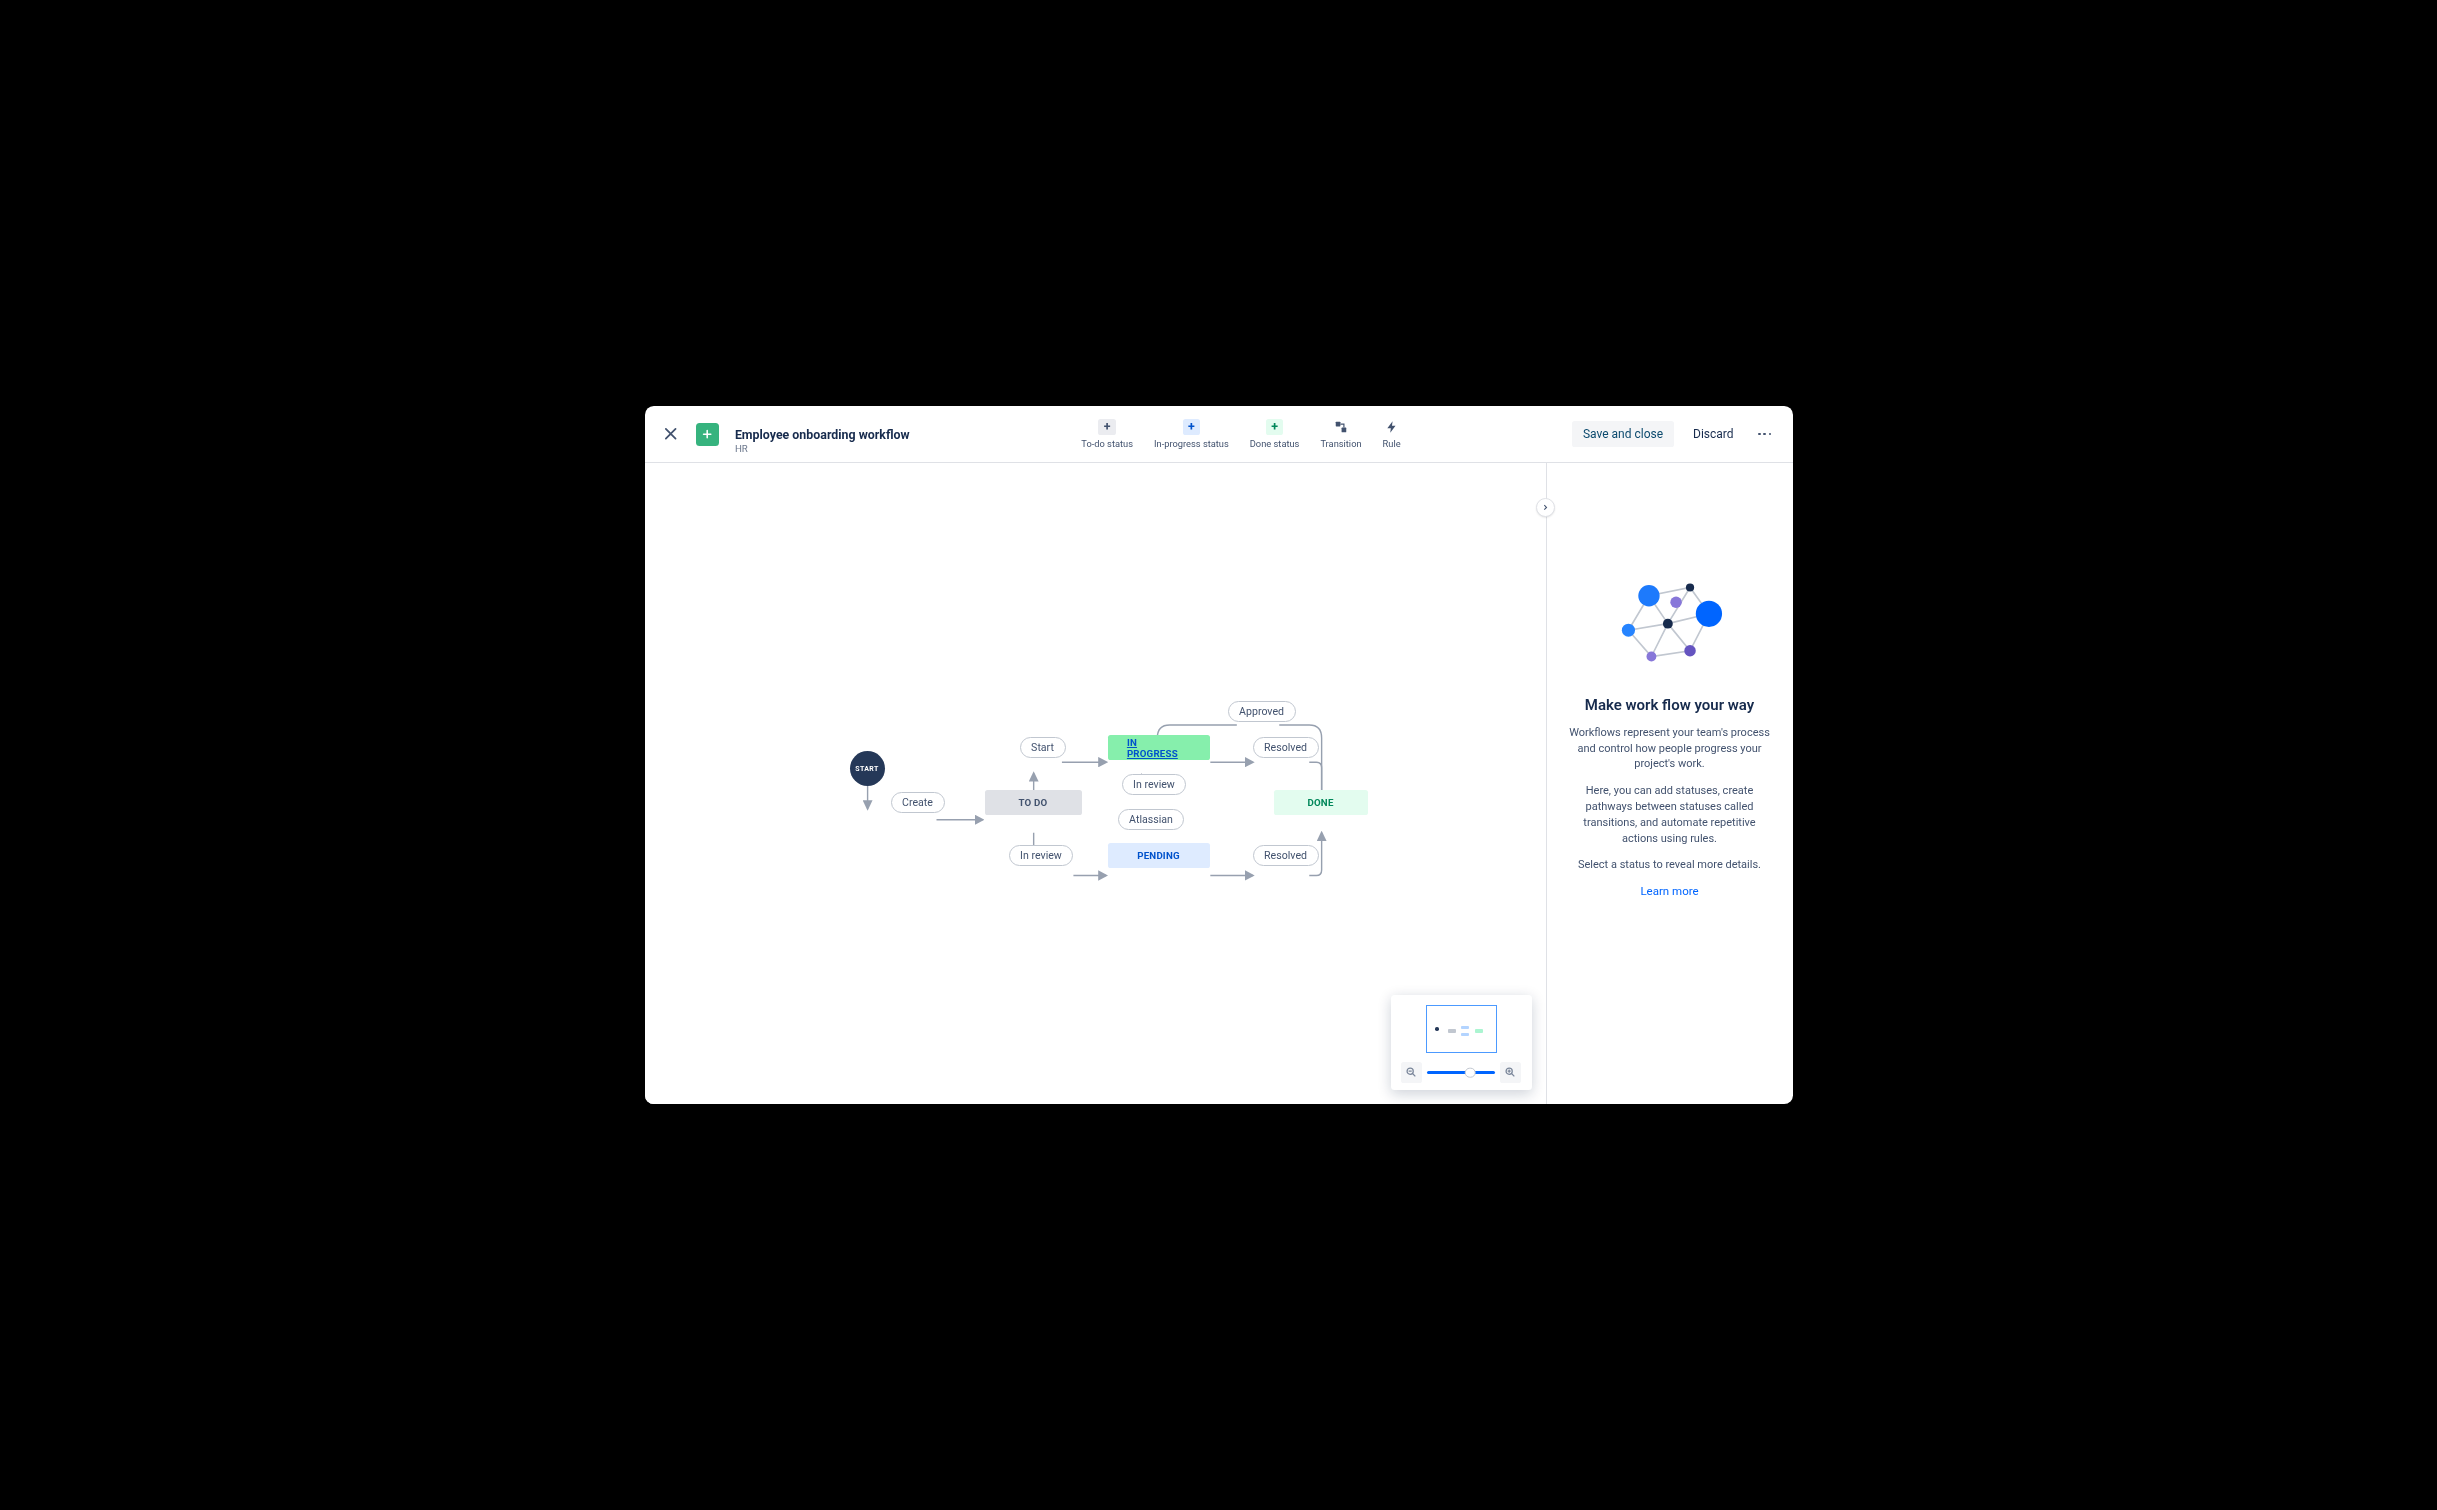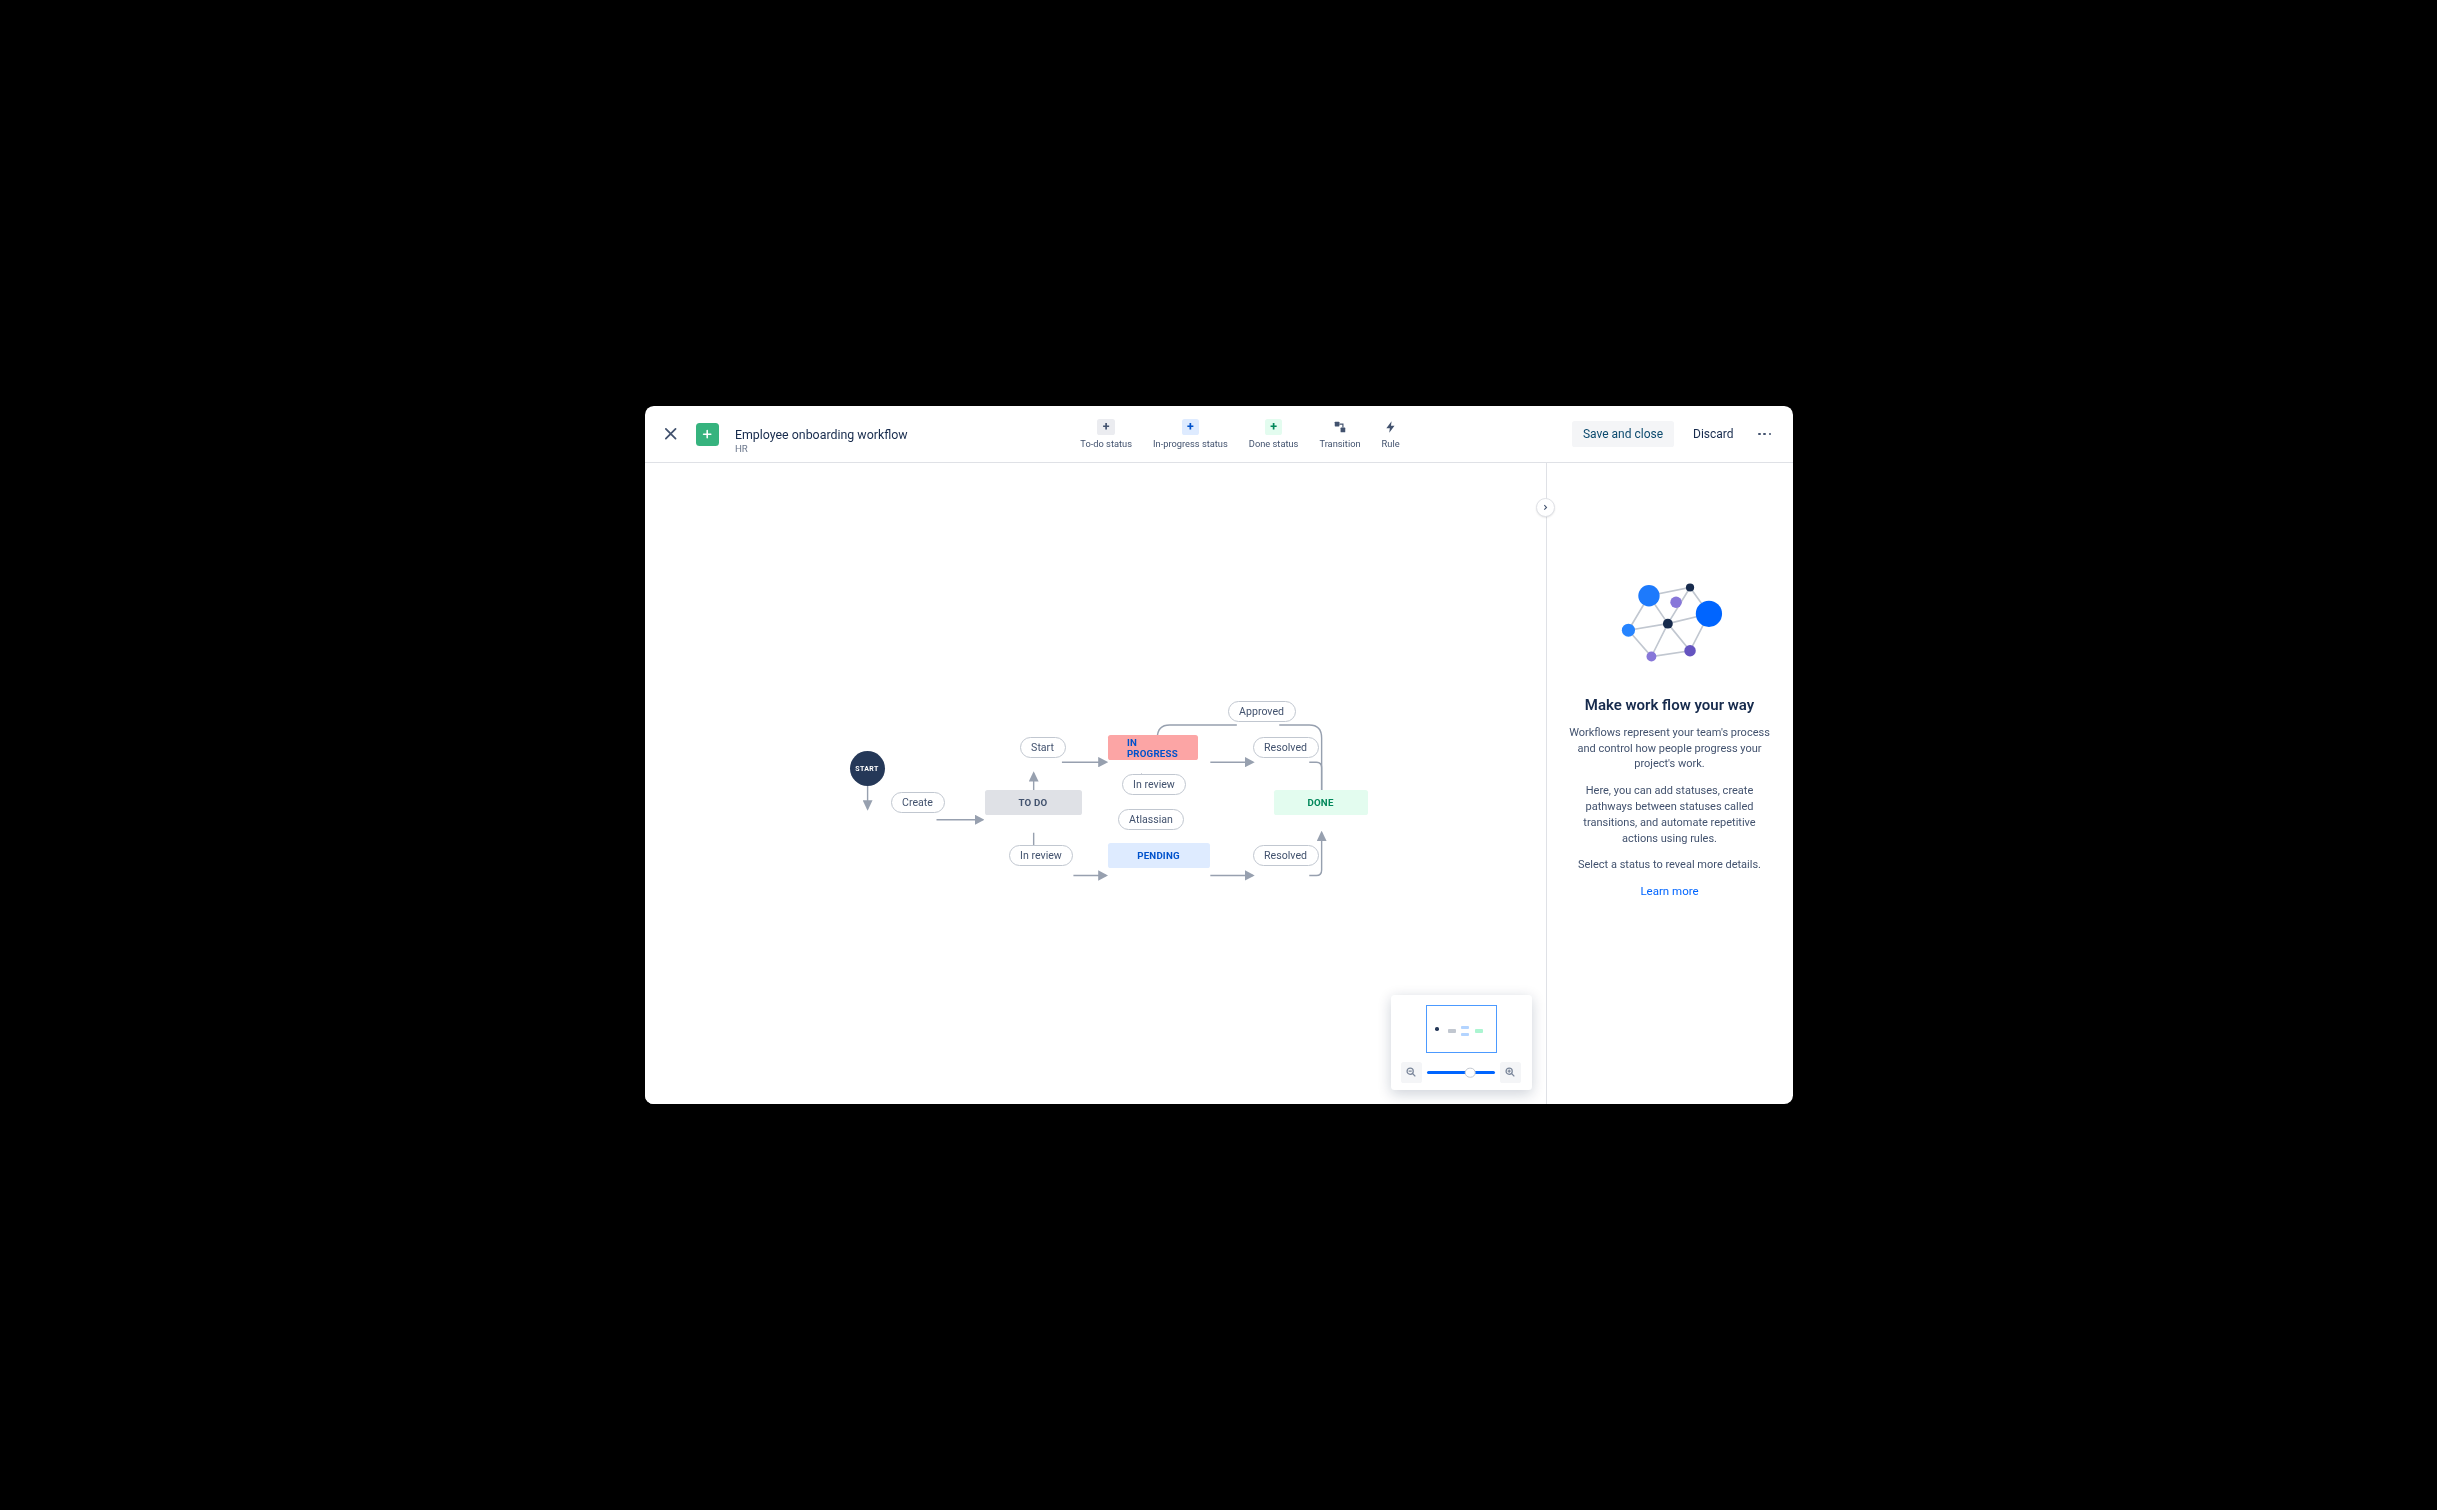--- a/index.html
+++ b/index.html
@@ -74,21 +74,21 @@
     gap:16px;
   }
   .close-x{color:#42526e;}
   .close-x svg{width:19.4px;height:19.4px;display:block;}
   .proj-icon{
     width:23px;height:23px;border-radius:3.5px;background:#36b37e;
     display:flex;align-items:center;justify-content:center;color:#fff;
   }
   .proj-icon svg{width:12.4px;height:12.4px;}
   .title-block{line-height:1.2;}
-  .title-block .title{font-size:12.4px;font-weight:400;color:var(--text);margin-top:15px;}
+  .title-block .title{font-size:12.4px;font-weight:700;color:var(--text);margin-top:15px;}
   .title-block .sub{font-size:9.7px;color:var(--subtle);}
 
   .tool-center{
     flex:1;
     display:flex;
     justify-content:center;
     gap:21px;
   }
   .tool-item{
     display:flex;flex-direction:column;align-items:center;gap:3.5px;
@@ -139,21 +139,21 @@
     position:absolute;width:35px;height:35px;border-radius:50%;
     background:#253858;color:#fff;font-size:7px;font-weight:700;
     display:flex;align-items:center;justify-content:center;letter-spacing:0.4px;
   }
   .status-box{
     position:absolute;height:25px;padding:0 19.4px;border-radius:2.6px;
     display:flex;align-items:center;justify-content:center;
     font-size:9.7px;font-weight:700;letter-spacing:0.2px;
   }
   .status-box.todo{background:#dfe1e6;color:#42526e;width:97px;}
-  .status-box.inprog{background:#fca5a5;color:#0052cc;width:90px;}
+  .status-box.inprog{background:#86efac;color:#0052cc;width:102px;text-decoration:underline;}
   .status-box.pending{background:#deebff;color:#0052cc;width:102px;}
   .status-box.done{background:#e3fcef;color:#00875a;width:94px;}
 
   .pill{
     position:absolute;height:21px;padding:0 10.6px;border:1.3px solid #c1c7d0;border-radius:10.6px;
     background:#fff;color:#42526e;font-size:10.6px;display:flex;align-items:center;justify-content:center;
   }
 
   
   .minimap{

